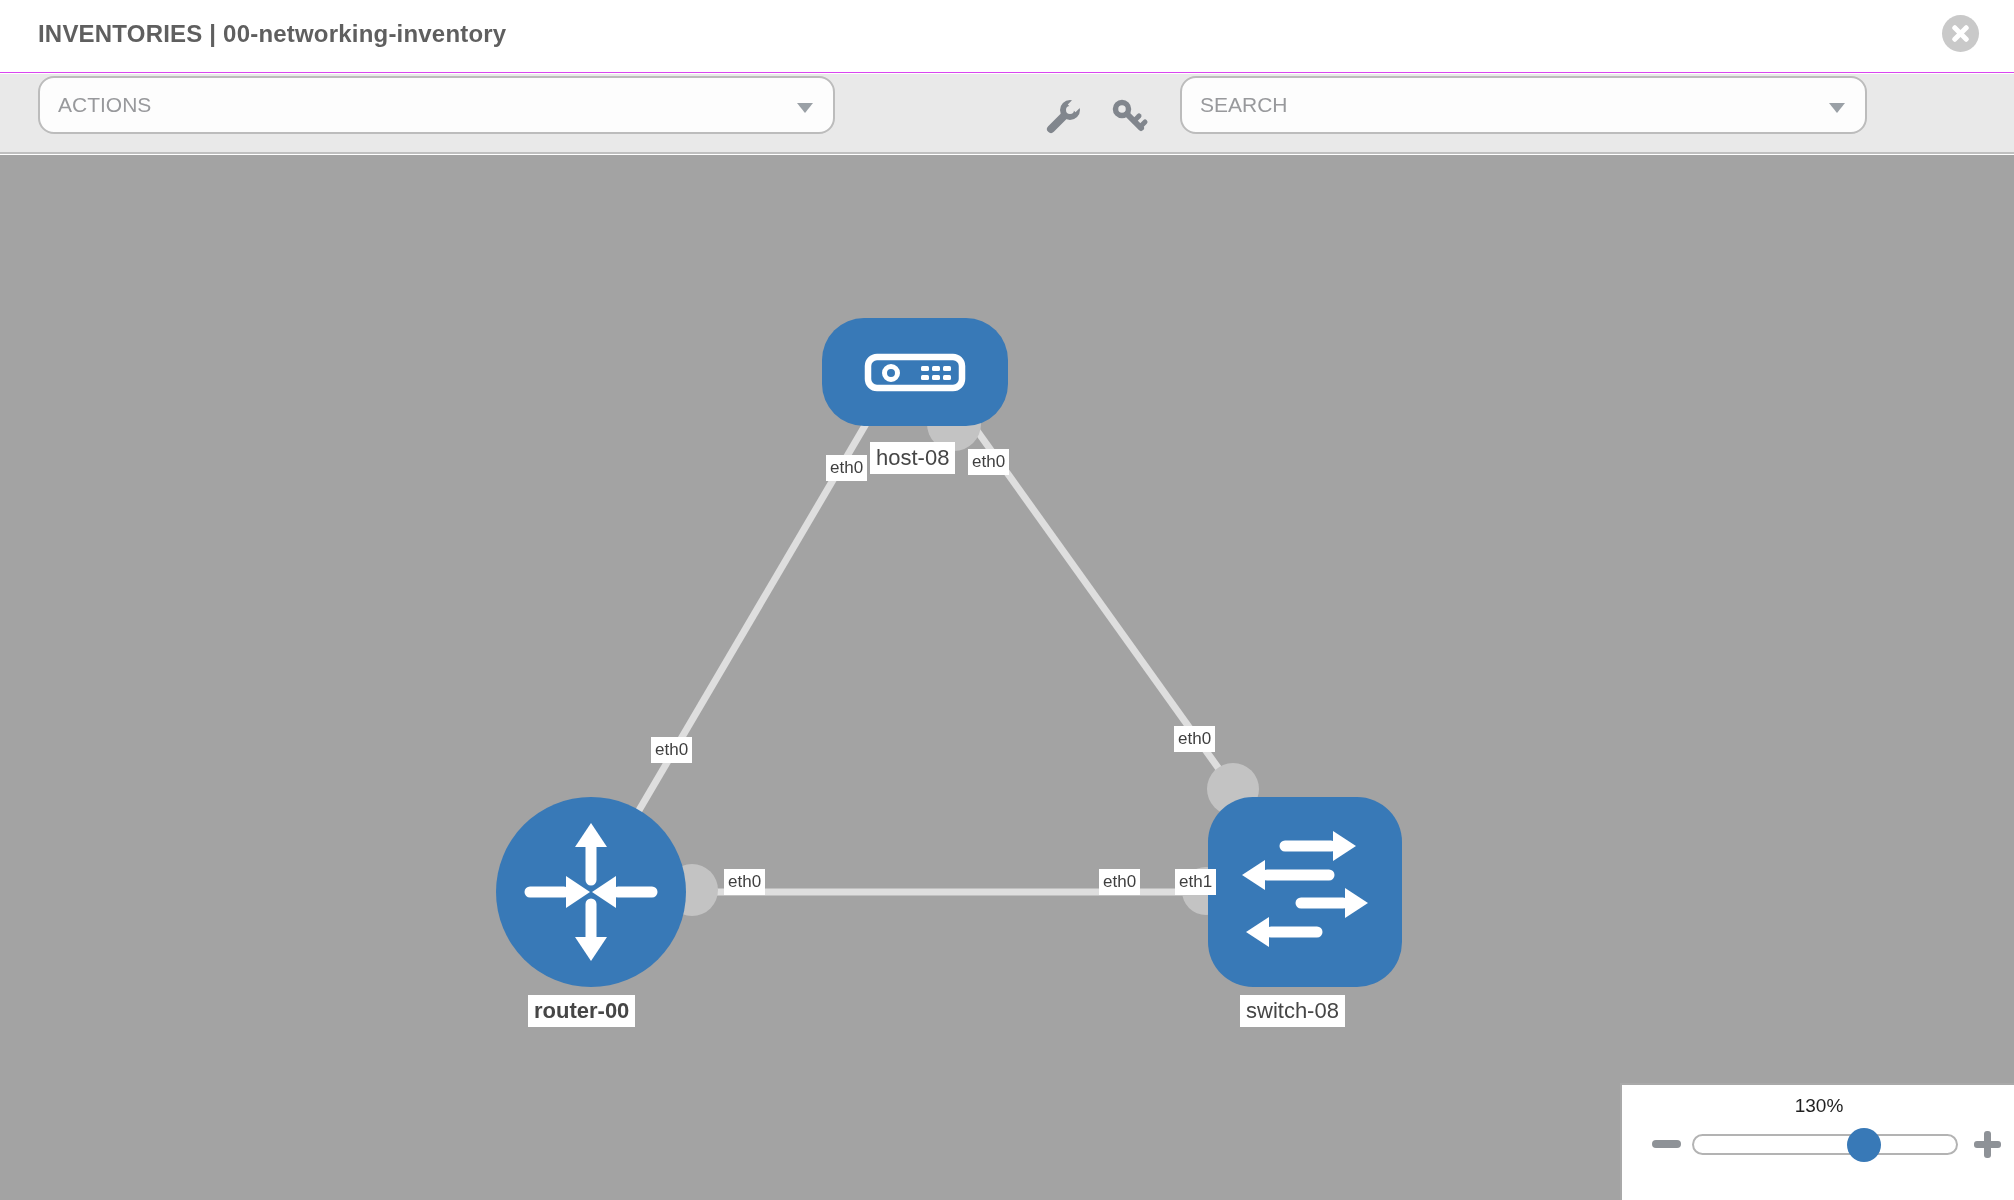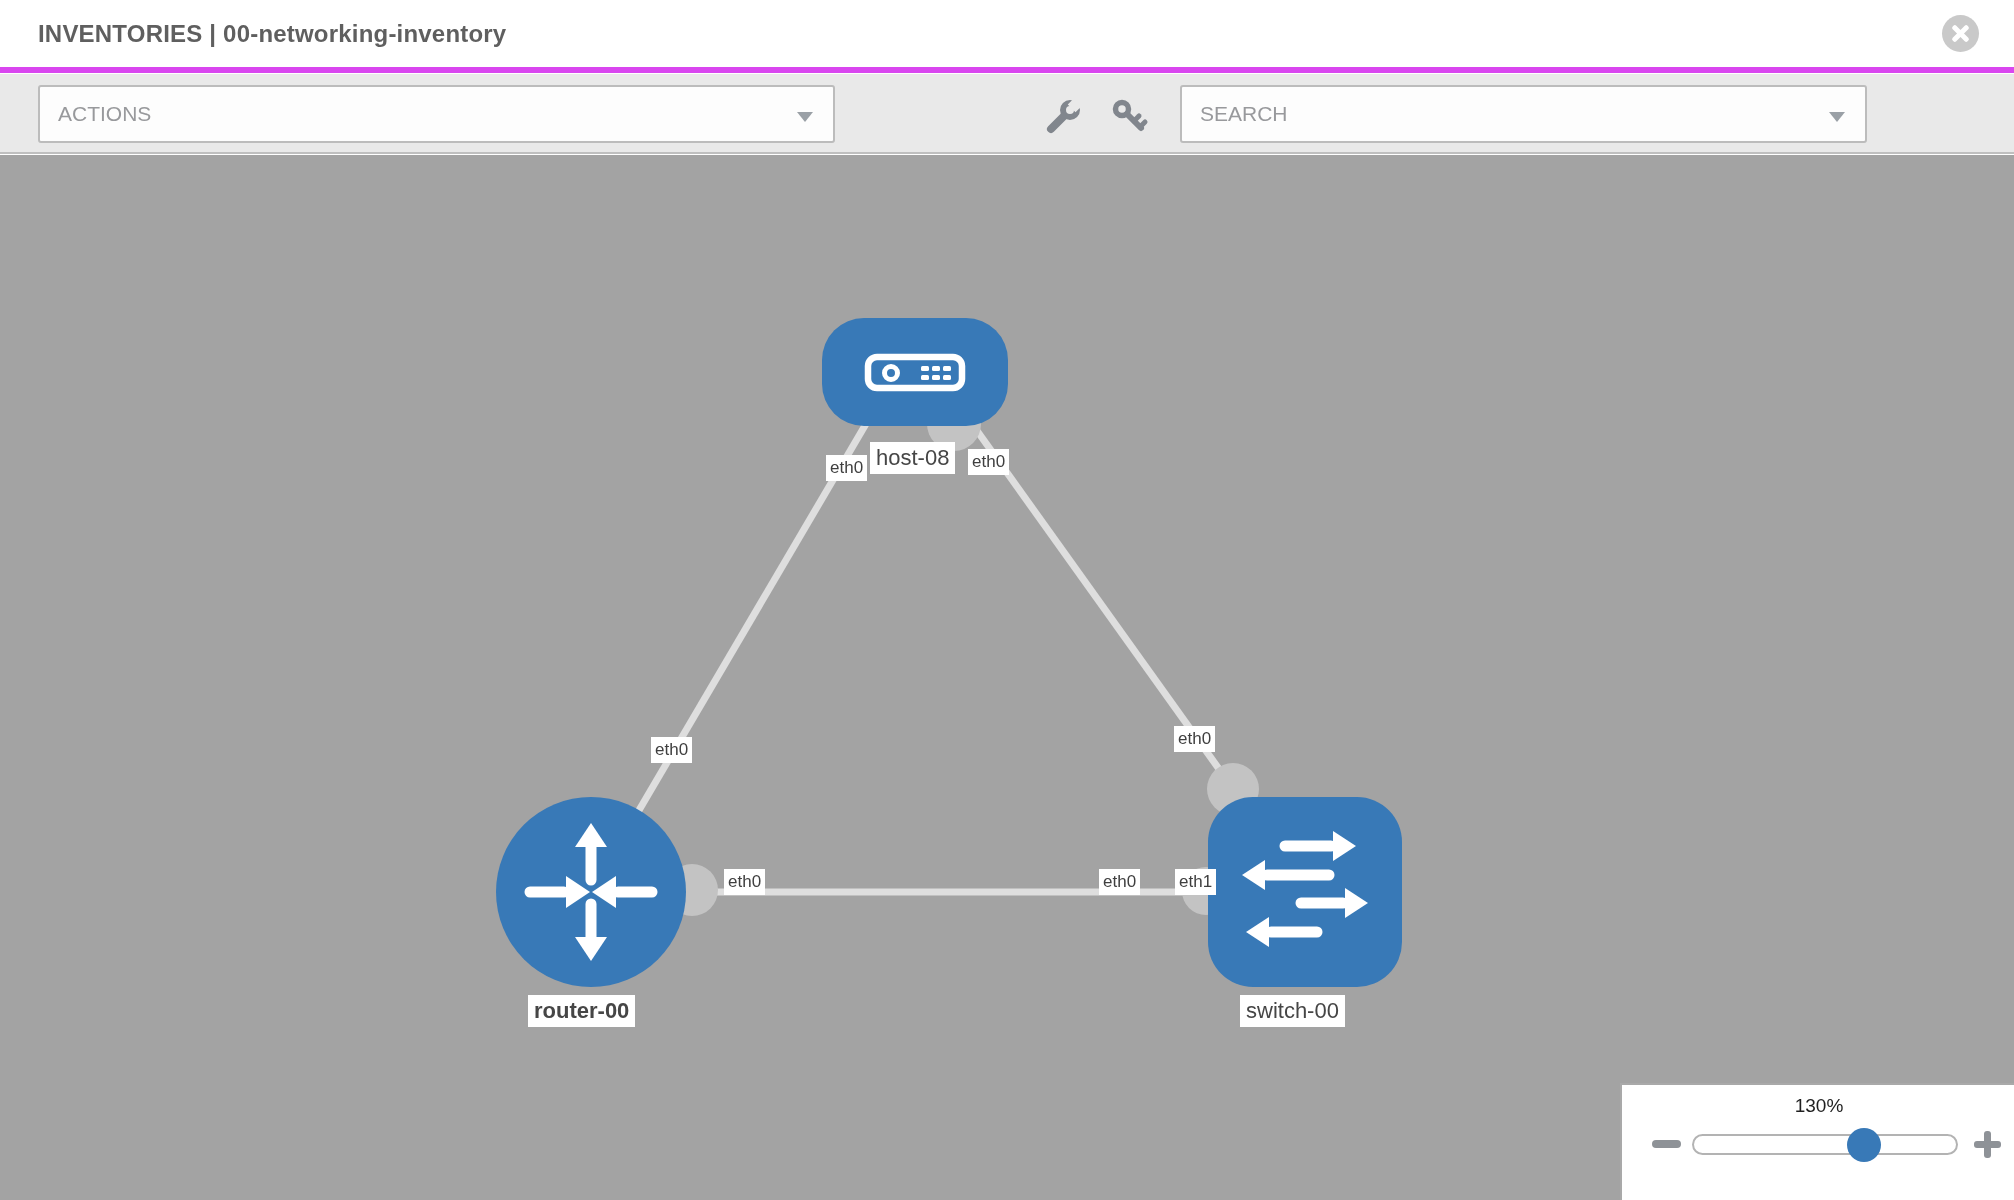--- a/index.html
+++ b/index.html
@@ -1,29 +1,29 @@
 <!DOCTYPE html>
 <html><head>
 <meta charset="utf-8">
 <style>
   html,body{margin:0;padding:0;}
   body{font-family:"Liberation Sans", sans-serif; background:#fff;}
   .app{position:relative;width:2014px;height:1200px;overflow:hidden;background:#fff;}
 
   
-  .header{position:absolute;left:0;top:0;width:100%;height:73px;background:#fff;border-bottom:6px solid #d946ef;box-sizing:border-box;}
+  .header{position:absolute;left:0;top:0;width:100%;height:73px;background:#fff;border-bottom:1px solid #d946ef;box-sizing:border-box;}
   .page-title{position:absolute;left:38px;top:20px;font-size:24px;font-weight:700;color:#5f5f5f;letter-spacing:.2px;}
   .close-btn{position:absolute;left:1942px;top:15px;width:37px;height:37px;border-radius:50%;background:#c9c9c9;cursor:pointer;}
   .close-btn::before,.close-btn::after{content:"";position:absolute;left:8px;top:16px;width:21px;height:5px;border-radius:2px;background:#fff;}
   .close-btn::before{transform:rotate(45deg);}
   .close-btn::after{transform:rotate(-45deg);}
 
   
   .toolbar{position:absolute;left:0;top:74px;width:100%;height:78px;background:#e9e9e9;border-bottom:2px solid #bfbfbf;box-sizing:content-box;}
-  .dropdown{position:absolute;top:11px;height:58px;background:#fdfdfd;border:2px solid #bcbcbc;border-radius:3px;box-sizing:border-box;cursor:pointer;}
+  .dropdown{position:absolute;top:2px;height:58px;background:#fdfdfd;border:2px solid #bcbcbc;border-radius:16px;box-sizing:border-box;cursor:pointer;}
   .dropdown .dd-label{position:absolute;left:18px;top:15px;font-size:21px;color:#98999c;}
   .caret{position:absolute;right:20px;top:25px;width:0;height:0;border-left:8px solid transparent;border-right:8px solid transparent;border-top:10px solid #9aa0a6;}
   .dd-actions{left:38px;width:797px;}
   .dd-search{left:1180px;width:687px;}
   .tool-icon{position:absolute;top:24px;width:40px;height:40px;}
   .icon-wrench{left:1044px;}
   .icon-key{left:1110px;}
 
   
   .canvas{position:absolute;left:0;top:155px;width:2014px;height:1045px;background:#a3a3a3;}
@@ -146,21 +146,21 @@
 
     <div class="glabel if-label" style="left:826px;top:300px;">eth0</div>
     <div class="glabel node-label" style="left:870px;top:287px;">host-08</div>
     <div class="glabel if-label" style="left:968px;top:294px;">eth0</div>
     <div class="glabel if-label" style="left:651px;top:582px;">eth0</div>
     <div class="glabel if-label" style="left:1174px;top:571px;">eth0</div>
     <div class="glabel if-label" style="left:724px;top:714px;">eth0</div>
     <div class="glabel if-label" style="left:1099px;top:714px;">eth0</div>
     <div class="glabel if-label" style="left:1175px;top:714px;">eth1</div>
     <div class="glabel node-label" style="left:528px;top:840px;font-weight:bold;">router-00</div>
-    <div class="glabel node-label" style="left:1240px;top:840px;">switch-00</div>
+    <div class="glabel node-label" style="left:1240px;top:840px;">switch-08</div>
 
     <div class="zoom-panel">
       <div class="zoom-level">130%</div>
       <div class="zoom-minus"></div>
       <div class="zoom-track"></div>
       <div class="zoom-thumb"></div>
       <div class="zoom-plus"></div>
     </div>
   </div>
 

